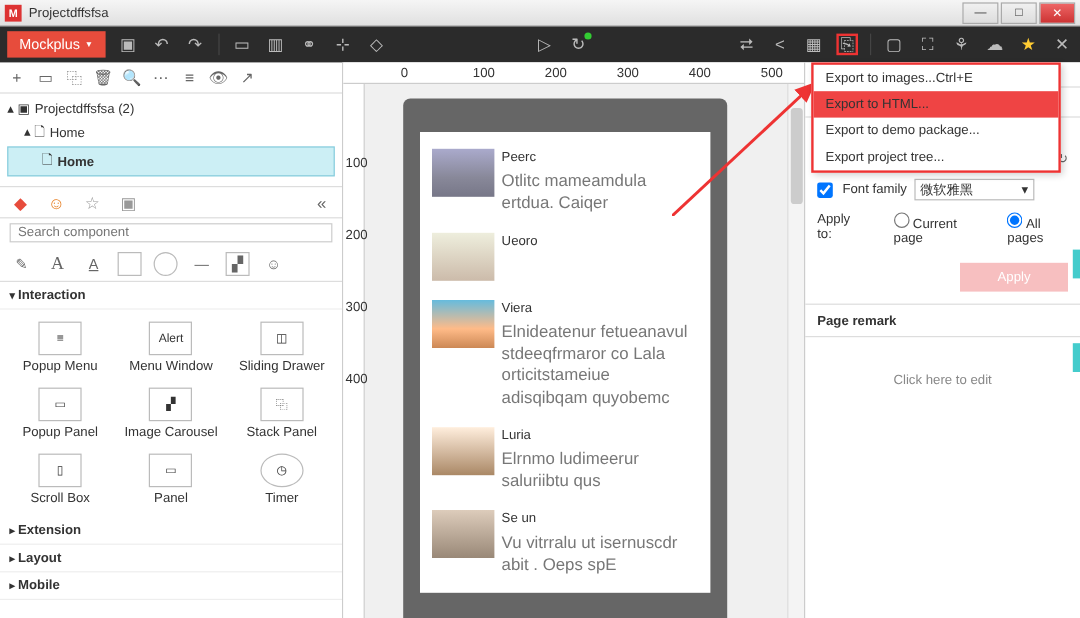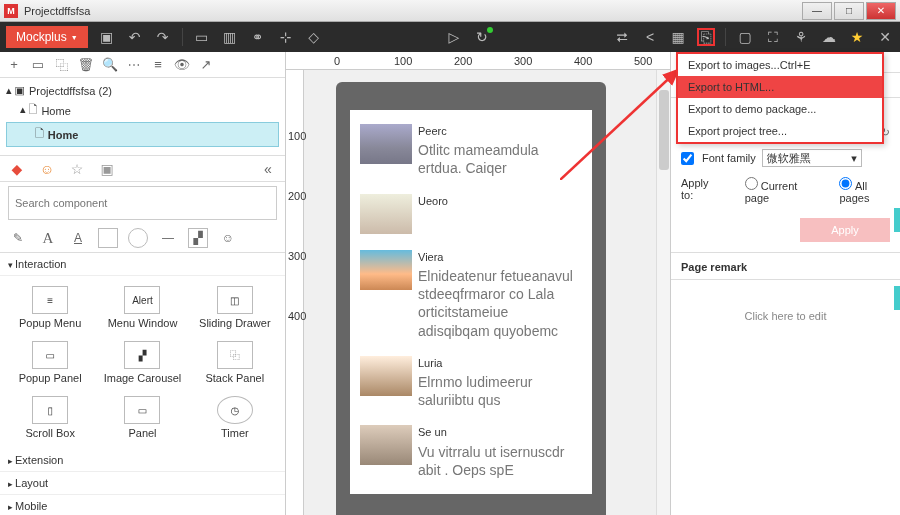--- a/index.html
+++ b/index.html
@@ -23,26 +23,26 @@
 .tree{padding:4px 6px;font-size:11px;border-bottom:1px solid #ddd;height:78px}
 .tree-row{padding:2px 0;display:flex;align-items:center;gap:4px}
 .tree-row.sel{background:#cceff5;border:1px solid #8cd}
 .tree-indent1{padding-left:14px}
 .tree-indent2{padding-left:28px}
 .icon-row{height:26px;display:flex;align-items:center;padding:0 8px;gap:12px;border-bottom:1px solid #ddd}
 .ir-icon{width:18px;height:18px;display:flex;align-items:center;justify-content:center;color:#999;font-size:14px}
 .ir-icon.orange{color:#e67e22}
 .ir-icon.red{color:#e74c3c}
 .search-box{margin:4px 8px}
-.search-box input{width:100%;height:34px;border:1px solid #ccc;padding:0 6px;color:#999}
+.search-box input{width:100%;height:16px;border:1px solid #ccc;padding:0 6px;color:#999}
 .icon-palette{display:flex;padding:4px 8px;gap:10px;border-bottom:1px solid #ddd}
 .ip-item{width:20px;height:20px;border:1px solid #bbb;display:flex;align-items:center;justify-content:center;font-size:12px;color:#666}
 .ip-item.noborder{border:none}
 .sections{flex:1;overflow:hidden}
-.sec-header{padding:5px 8px;font-weight:normal;font-size:11px;border-bottom:1px solid #eee;cursor:pointer}
+.sec-header{padding:5px 8px;font-weight:bold;font-size:11px;border-bottom:1px solid #eee;cursor:pointer}
 .sec-header::before{content:"▸ ";font-size:9px}
 .sec-header.open::before{content:"▾ "}
 .comp-grid{display:grid;grid-template-columns:repeat(3,1fr);gap:4px;padding:6px}
 .comp{display:flex;flex-direction:column;align-items:center;gap:3px;padding:4px;font-size:10px;color:#555}
 .comp-icon{width:36px;height:28px;border:1px solid #bbb;display:flex;align-items:center;justify-content:center;font-size:10px;background:#fff}
 .canvas{flex:1;background:#f0f0f0;position:relative;overflow:hidden}
 .ruler-h{height:18px;background:#fff;border-bottom:1px solid #ccc;display:flex;font-size:8px;color:#888;position:relative}
 .ruler-h span{position:absolute;top:3px}
 .ruler-v{position:absolute;left:0;top:18px;bottom:0;width:18px;background:#fff;border-right:1px solid #ccc;font-size:8px;color:#888}
 .ruler-v span{position:absolute;left:2px;writing-mode:horizontal-tb}

